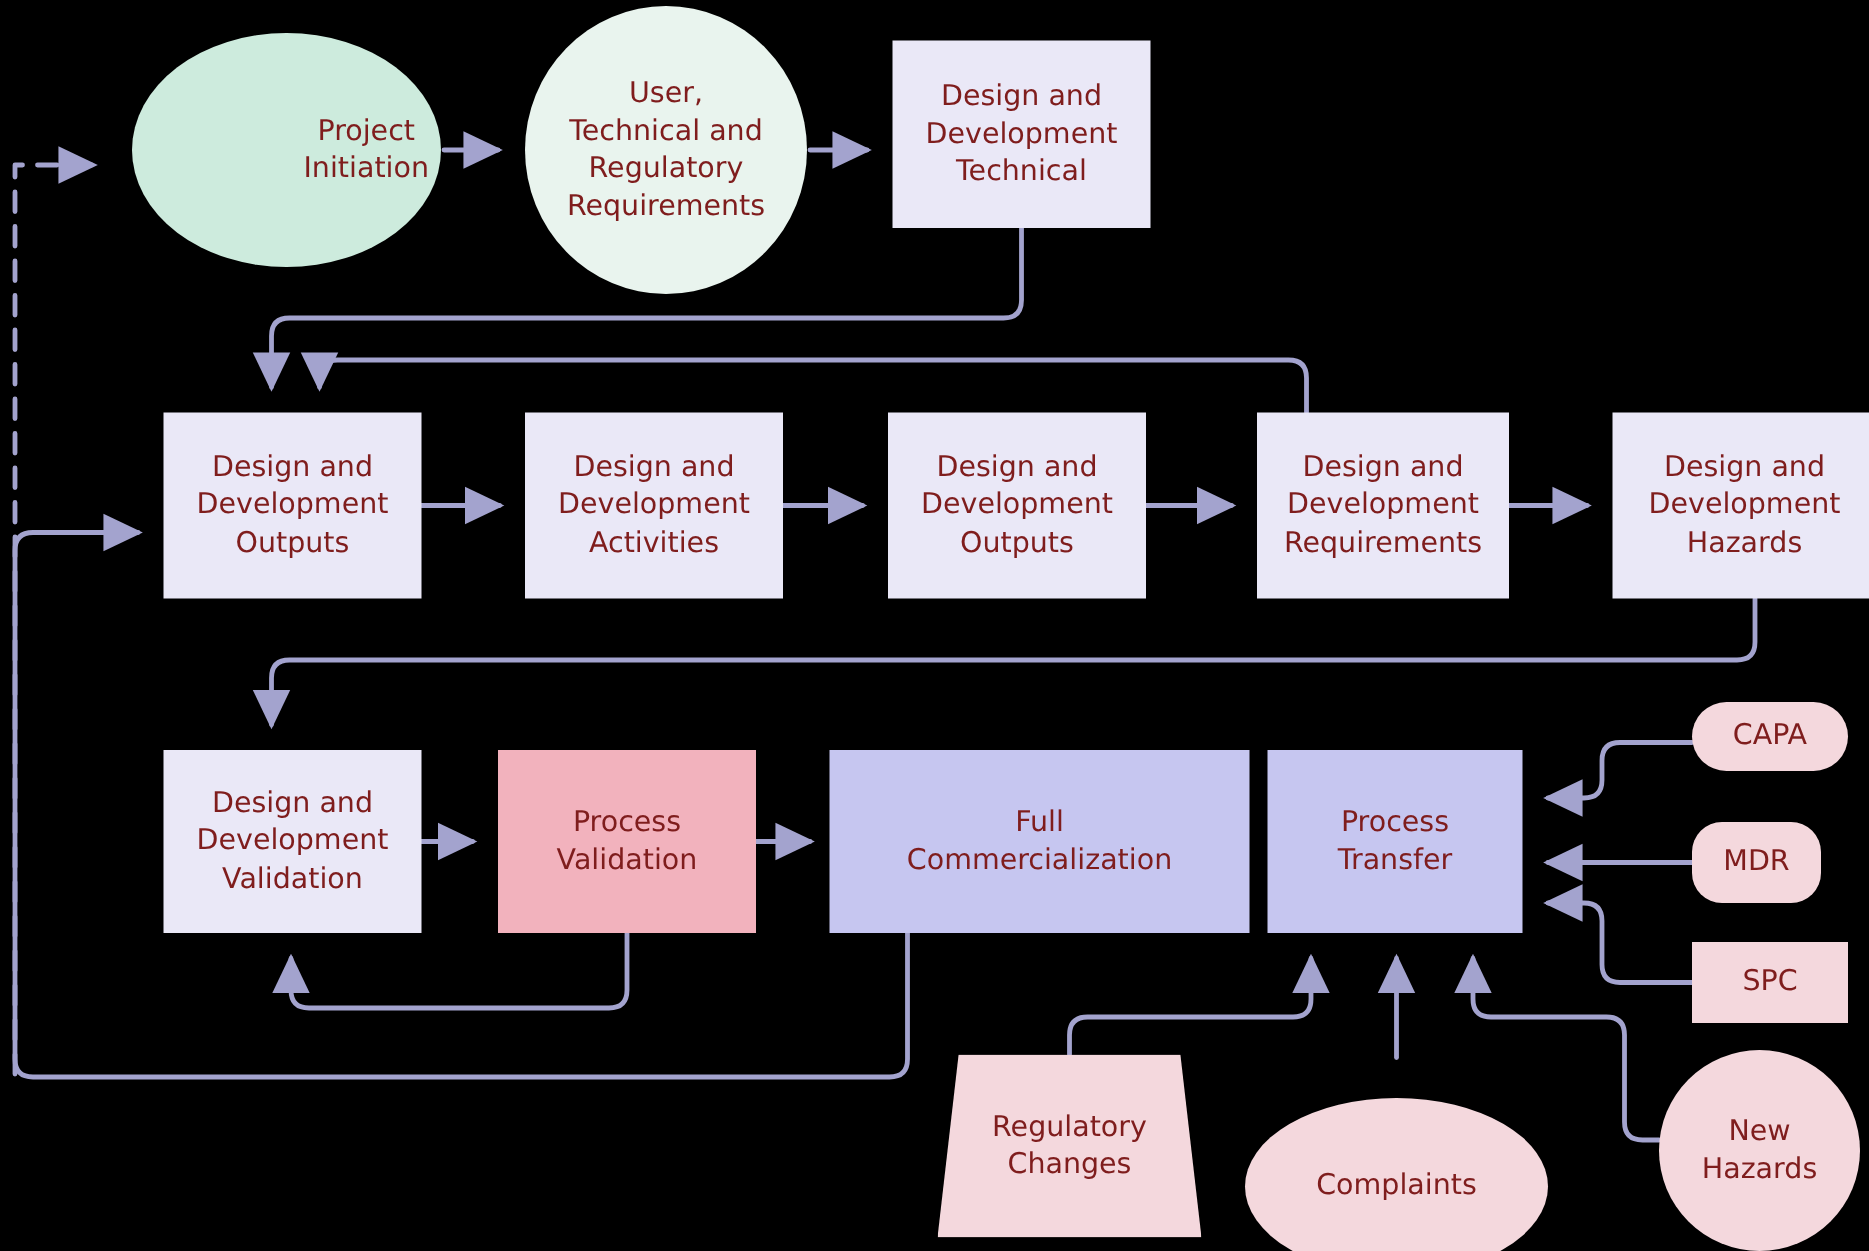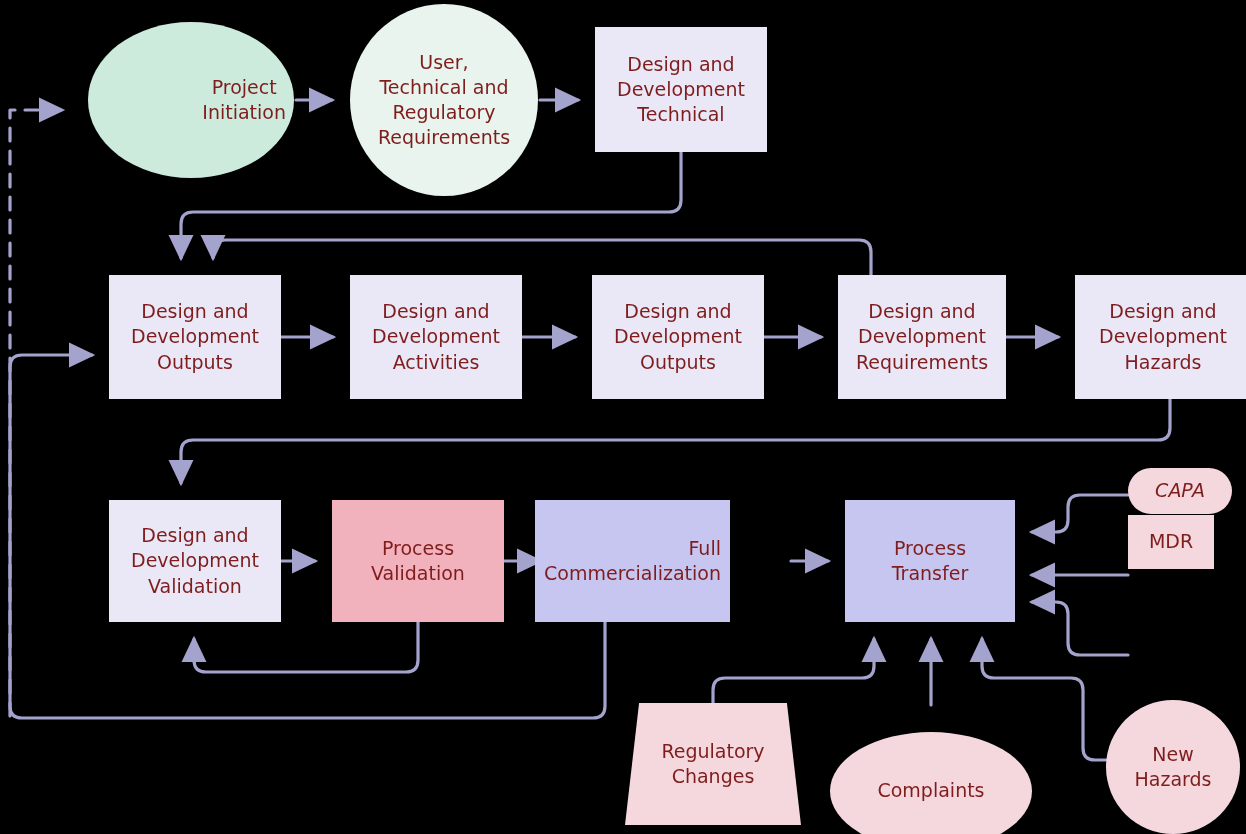--- a/index.html
+++ b/index.html
@@ -173,46 +173,51 @@
     </div>
   </div>
 
   <div class="node rect" id="n-process_validation" style="left: 332px; top: 500px; width: 172px; height: 122px; background: rgb(242, 178, 189);">
     <div>
       <span>Process</span>
       <span>Validation</span>
     </div>
   </div>
 
-  <div class="node rect" id="n-full_commercialization" style="left: 535px; top: 500px; width: 195px; height: 122px; background: rgb(198, 198, 240); text-align: right;">
+  <div class="node rect" id="n-full_commercialization" style="left: 553px; top: 500px; width: 280px; height: 122px; background: rgb(198, 198, 240);">
     <div>
       <span>Full</span>
       <span>Commercialization</span>
     </div>
   </div>
 
   <div class="node rect" id="n-process_control" style="left: 845px; top: 500px; width: 170px; height: 122px; background: rgb(198, 198, 240);">
     <div>
       <span>Process</span>
       <span>Transfer</span>
     </div>
   </div>
 
-  <div class="node stadium" id="n-capa" style="left: 1128px; top: 468px; width: 104px; height: 46px; background: rgb(244, 216, 221); font-style: italic;">
+  <div class="node stadium" id="n-capa" style="left: 1128px; top: 468px; width: 104px; height: 46px; background: rgb(244, 216, 221);">
     <div>
       <span>CAPA</span>
     </div>
   </div>
 
-  <div class="node rect" id="n-mdr" style="left: 1128px; top: 515px; width: 86px; height: 54px; background: rgb(244, 216, 221);">
+  <div class="node rect" id="n-mdr" style="left: 1128px; top: 548px; width: 86px; height: 54px; background: rgb(244, 216, 221); border-radius: 20px;">
     <div>
       <span>MDR</span>
     </div>
   </div>
 
+  <div class="node rect" id="n-spc" style="left: 1128px; top: 628px; width: 104px; height: 54px; background: rgb(244, 216, 221);">
+    <div>
+      <span>SPC</span>
+    </div>
+  </div>
 
   <div class="node trapezoid" id="n-regulatory_changes" style="left: 625px; top: 703px; width: 176px; height: 122px; background: rgb(244, 216, 221);">
     <div>
       <span>Regulatory</span>
       <span>Changes</span>
     </div>
   </div>
 
   <div class="node ellipse" id="n-complaints" style="left: 830px; top: 732px; width: 202px; height: 118px; background: rgb(244, 216, 221); justify-content: center;">
     <div>

